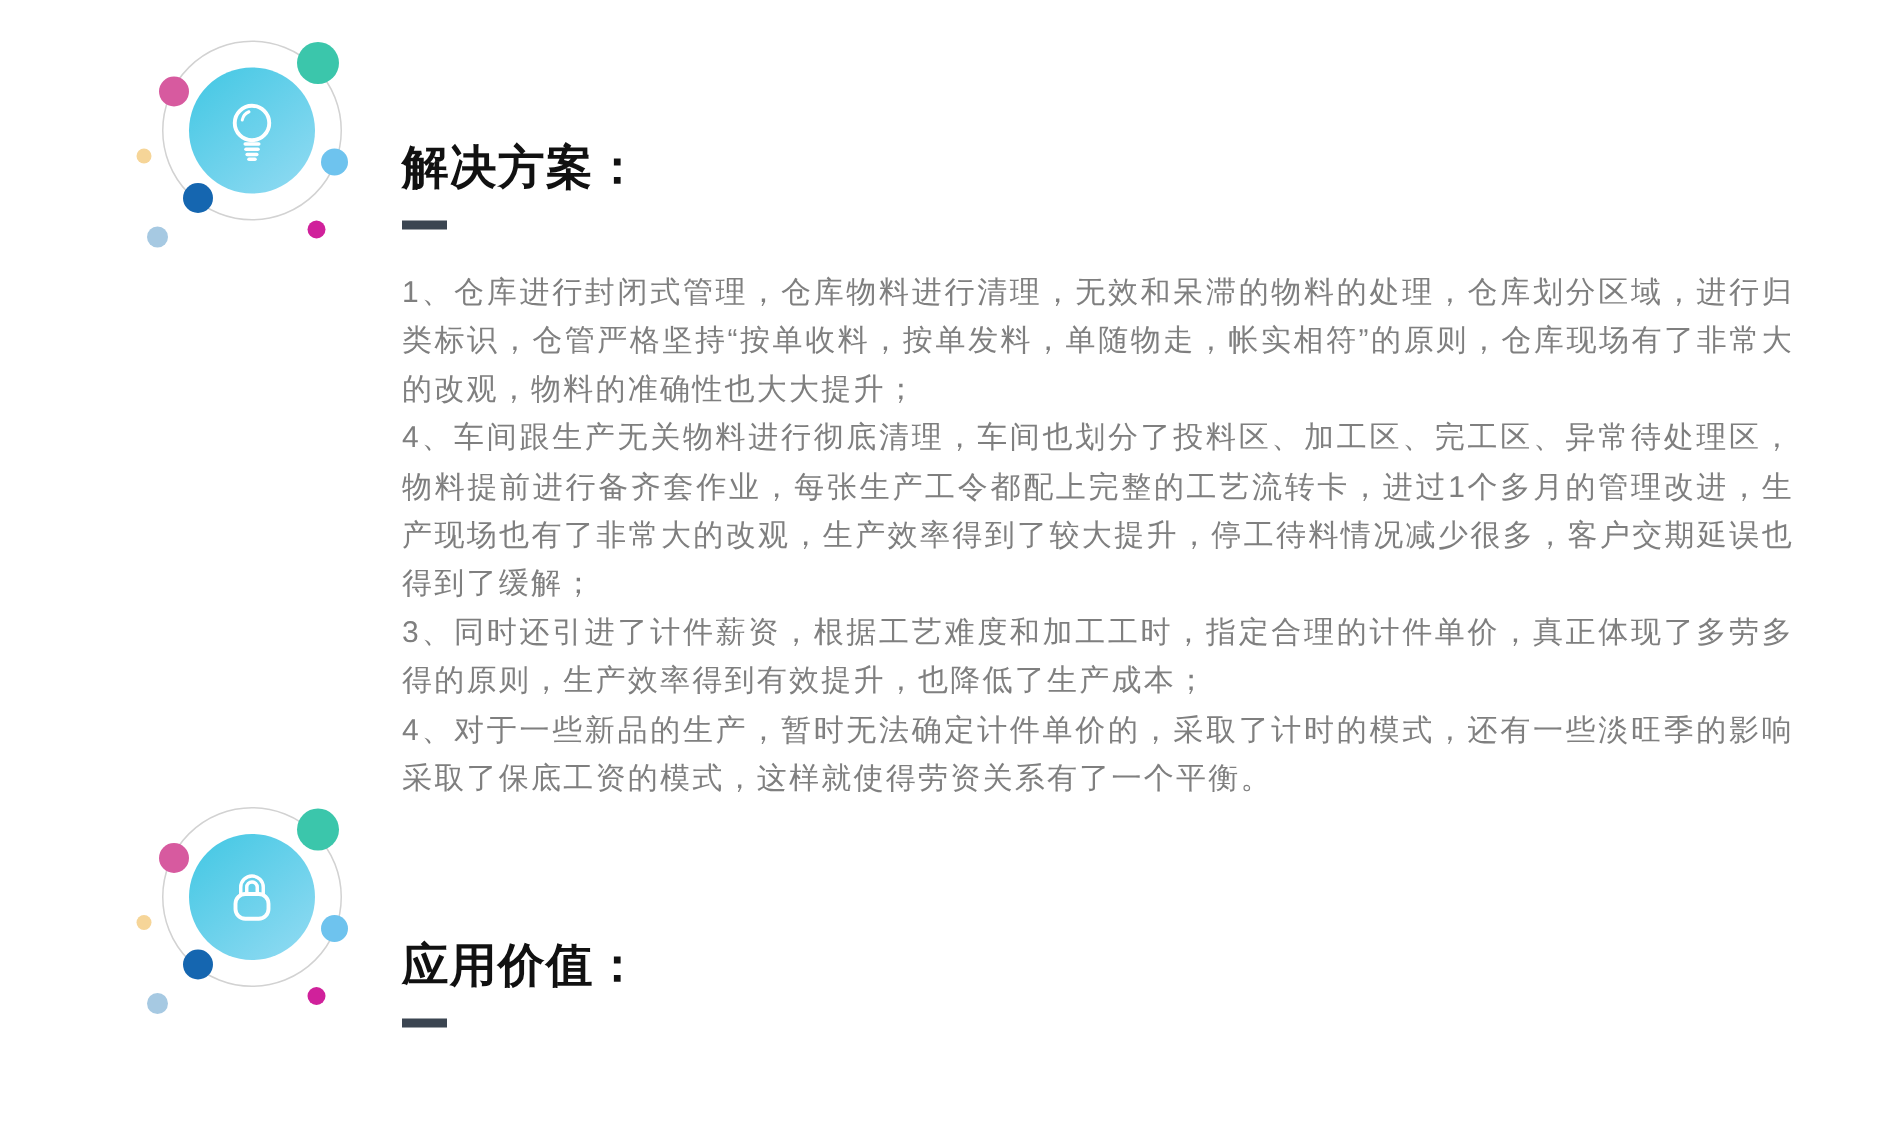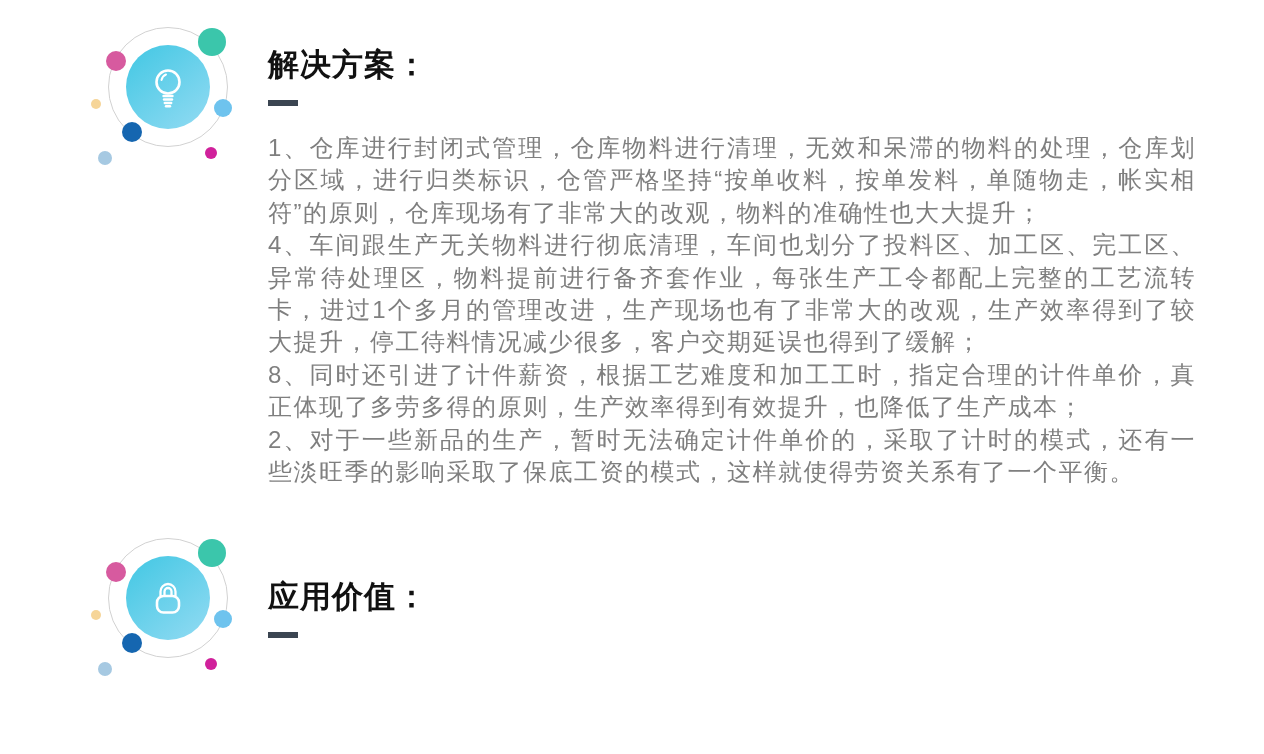--- a/index.html
+++ b/index.html
@@ -37,41 +37,41 @@
   .dot { position: absolute; border-radius: 50%; }
   .dot-teal      { left: 110px; top: 21px;  width: 28px; height: 28px; background: var(--dot-teal); }
   .dot-pink      { left: 18px;  top: 44px;  width: 20px; height: 20px; background: var(--dot-pink); }
   .dot-yellow    { left: 3px;   top: 92px;  width: 10px; height: 10px; background: var(--dot-yellow); }
   .dot-darkblue  { left: 34px;  top: 115px; width: 20px; height: 20px; background: var(--dot-darkblue); }
   .dot-lightblue { left: 126px; top: 92px;  width: 18px; height: 18px; background: var(--dot-lightblue); }
   .dot-magenta   { left: 117px; top: 140px; width: 12px; height: 12px; background: var(--dot-magenta); }
   .dot-paleblue  { left: 10px;  top: 144px; width: 14px; height: 14px; background: var(--dot-paleblue); }
 
   
-  .section-content { position: absolute; left: 268px; width: 928px; }
+  .section-content { position: absolute; left: 268px; width: 928px; margin-top: 47px; }
   #content-solution { top: 44px; }
   #content-value    { top: 576px; }
 
   .section-title {
     margin: 0;
     font-size: 31px;
     line-height: 42px;
     font-weight: bold;
     color: var(--heading);
     letter-spacing: 1px;
   }
   .title-underline {
     width: 30px; height: 6px;
     margin-top: 14px;
     background: var(--underline);
   }
   .section-paragraphs { margin-top: 26px; }
   .section-paragraphs p {
     margin: 0;
-    font-size: 24px;
+    font-size: 20px;
     line-height: 32.4px;
     letter-spacing: 1.5px;
     color: var(--body);
     text-align: justify;
     text-justify: inter-ideograph;
   }
 </style>
 </head>
 <body>
 
@@ -97,22 +97,22 @@
       </svg>
     </div>
   </div>
 
   <div class="section-content" id="content-solution">
     <h2 class="section-title">解决方案：</h2>
     <div class="title-underline"></div>
     <div class="section-paragraphs">
       <p>1、仓库进行封闭式管理，仓库物料进行清理，无效和呆滞的物料的处理，仓库划分区域，进行归类标识，仓管严格坚持“按单收料，按单发料，单随物走，帐实相符”的原则，仓库现场有了非常大的改观，物料的准确性也大大提升；</p>
       <p>4、车间跟生产无关物料进行彻底清理，车间也划分了投料区、加工区、完工区、异常待处理区，物料提前进行备齐套作业，每张生产工令都配上完整的工艺流转卡，进过1个多月的管理改进，生产现场也有了非常大的改观，生产效率得到了较大提升，停工待料情况减少很多，客户交期延误也得到了缓解；</p>
-      <p>8、同时还引进了计件薪资，根据工艺难度和加工工时，指定合理的计件单价，真正体现了多劳多得的原则，生产效率得到有效提升，也降低了生产成本；</p>
-      <p>2、对于一些新品的生产，暂时无法确定计件单价的，采取了计时的模式，还有一些淡旺季的影响采取了保底工资的模式，这样就使得劳资关系有了一个平衡。</p>
+      <p>3、同时还引进了计件薪资，根据工艺难度和加工工时，指定合理的计件单价，真正体现了多劳多得的原则，生产效率得到有效提升，也降低了生产成本；</p>
+      <p>4、对于一些新品的生产，暂时无法确定计件单价的，采取了计时的模式，还有一些淡旺季的影响采取了保底工资的模式，这样就使得劳资关系有了一个平衡。</p>
     </div>
   </div>
 
   <div class="badge" id="badge-value">
     <div class="orbit-ring"></div>
     <span class="dot dot-teal"></span>
     <span class="dot dot-pink"></span>
     <span class="dot dot-yellow"></span>
     <span class="dot dot-darkblue"></span>
     <span class="dot dot-lightblue"></span>

